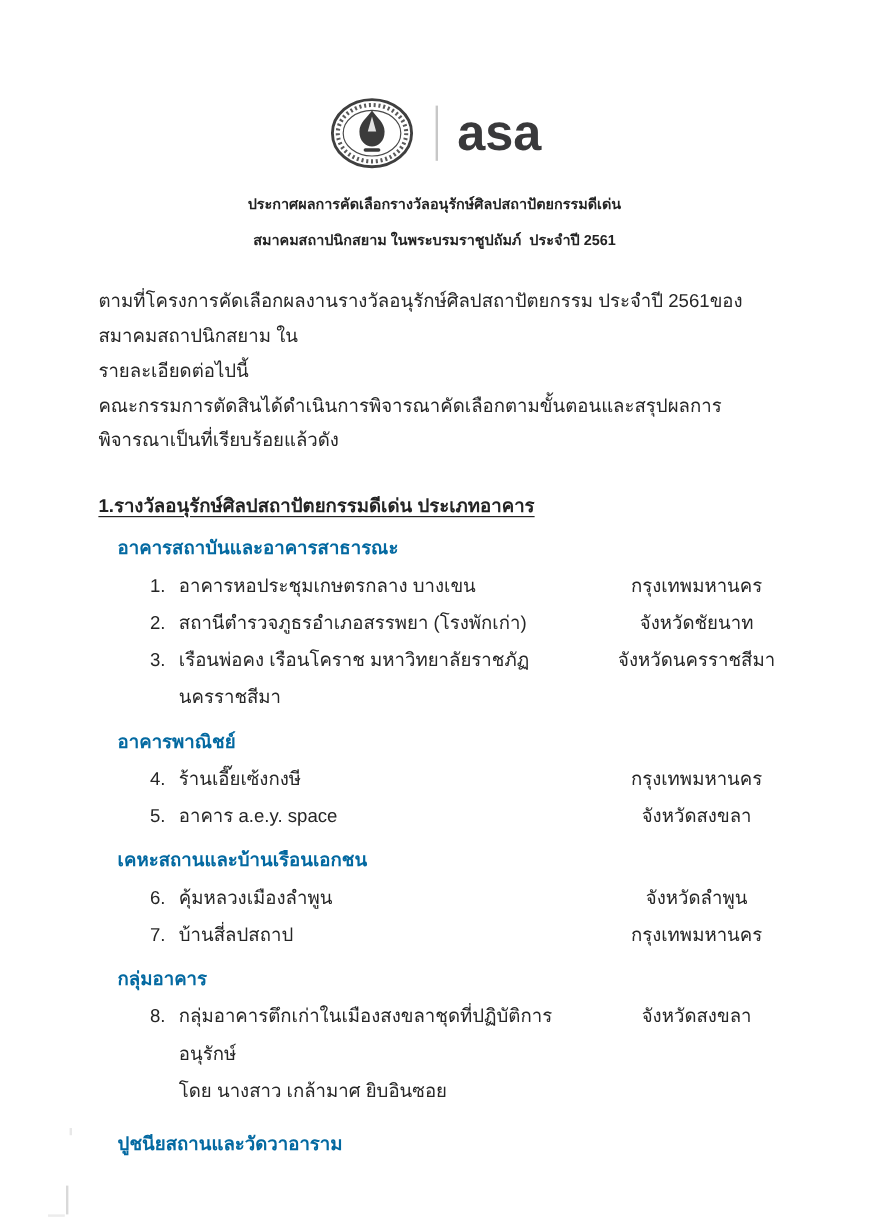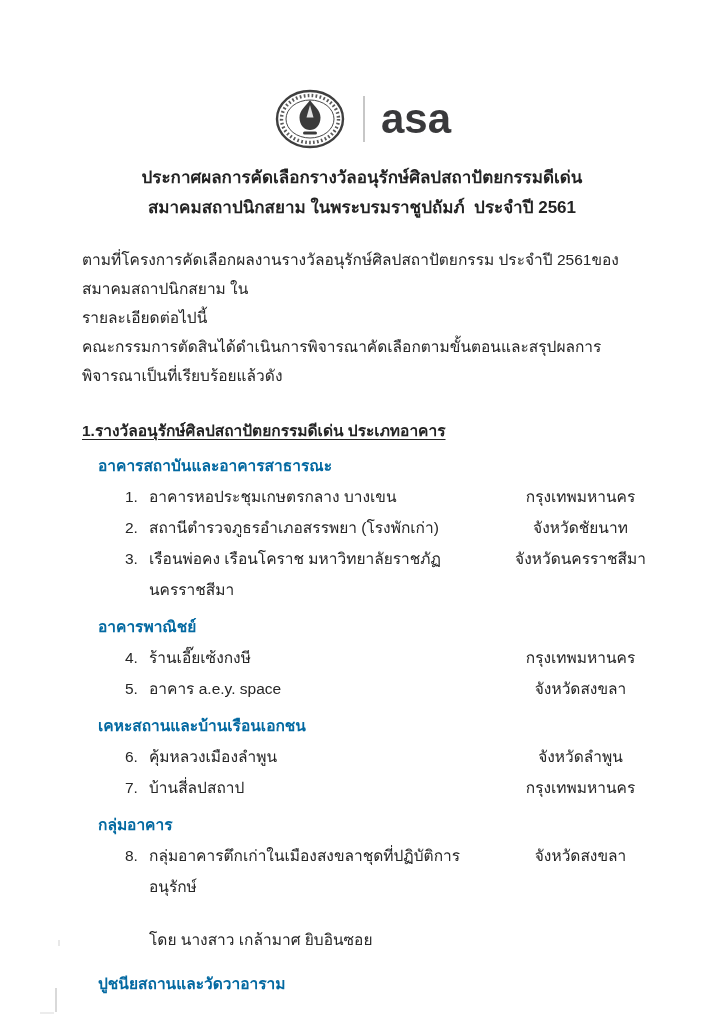--- a/index.html
+++ b/index.html
@@ -7,32 +7,32 @@
     position:relative;
     width:724px;height:1024px;
     background:#ffffff;
     font-family:"Liberation Sans","DejaVu Sans",sans-serif;
     color:#2a2a2a;
     overflow:hidden;
   }
   
   .logo-row{
     display:flex;justify-content:center;align-items:center;
-    gap:16px;padding-top:88px;
+    gap:16px;padding-top:44px;margin-top:36px;
   }
   .emblem{display:block;}
   .logo-divider{width:2px;height:46px;background:#c7c7c7;}
   .wordmark{
     font-size:42px;font-weight:bold;color:#39393b;
     letter-spacing:0px;line-height:42px;
     transform:scaleY(1.02);
   }
   
   .title{
-    text-align:center;font-weight:bold;font-size:17px;
+    text-align:center;font-weight:bold;font-size:12px;
     line-height:30px;white-space:pre-wrap;color:#232323;
   }
   .title-block{margin-top:13px;}
   
   .intro{
     margin:22px 68px 0 82px;
     font-size:15.5px;line-height:29px;color:#262626;
   }
   .intro .line{white-space:pre-wrap;}
   
@@ -49,21 +49,21 @@
   .item-row{
     display:grid;
     grid-template-columns:24px 356px auto;
     margin-left:27px;
     line-height:31px;
   }
   .item-no{color:#262626;}
   .item-name{white-space:pre-wrap;}
   .item-province{white-space:nowrap;text-align:center;}
   .item-subline{
-    margin-left:51px;line-height:31px;white-space:pre-wrap;margin-top:22px;
+    margin-left:51px;line-height:31px;white-space:pre-wrap;
   }
   .gap-before{margin-top:14px;}
   
   .artifact{position:absolute;background:#d9d9d9;}
   .artifact.a1{left:55px;top:988px;width:2px;height:24px;}
   .artifact.a2{left:58px;top:940px;width:2px;height:6px;opacity:.6;}
   .artifact.a3{left:40px;top:1012px;width:14px;height:2px;opacity:.5;}
 </style>
 </head>
 <body>

